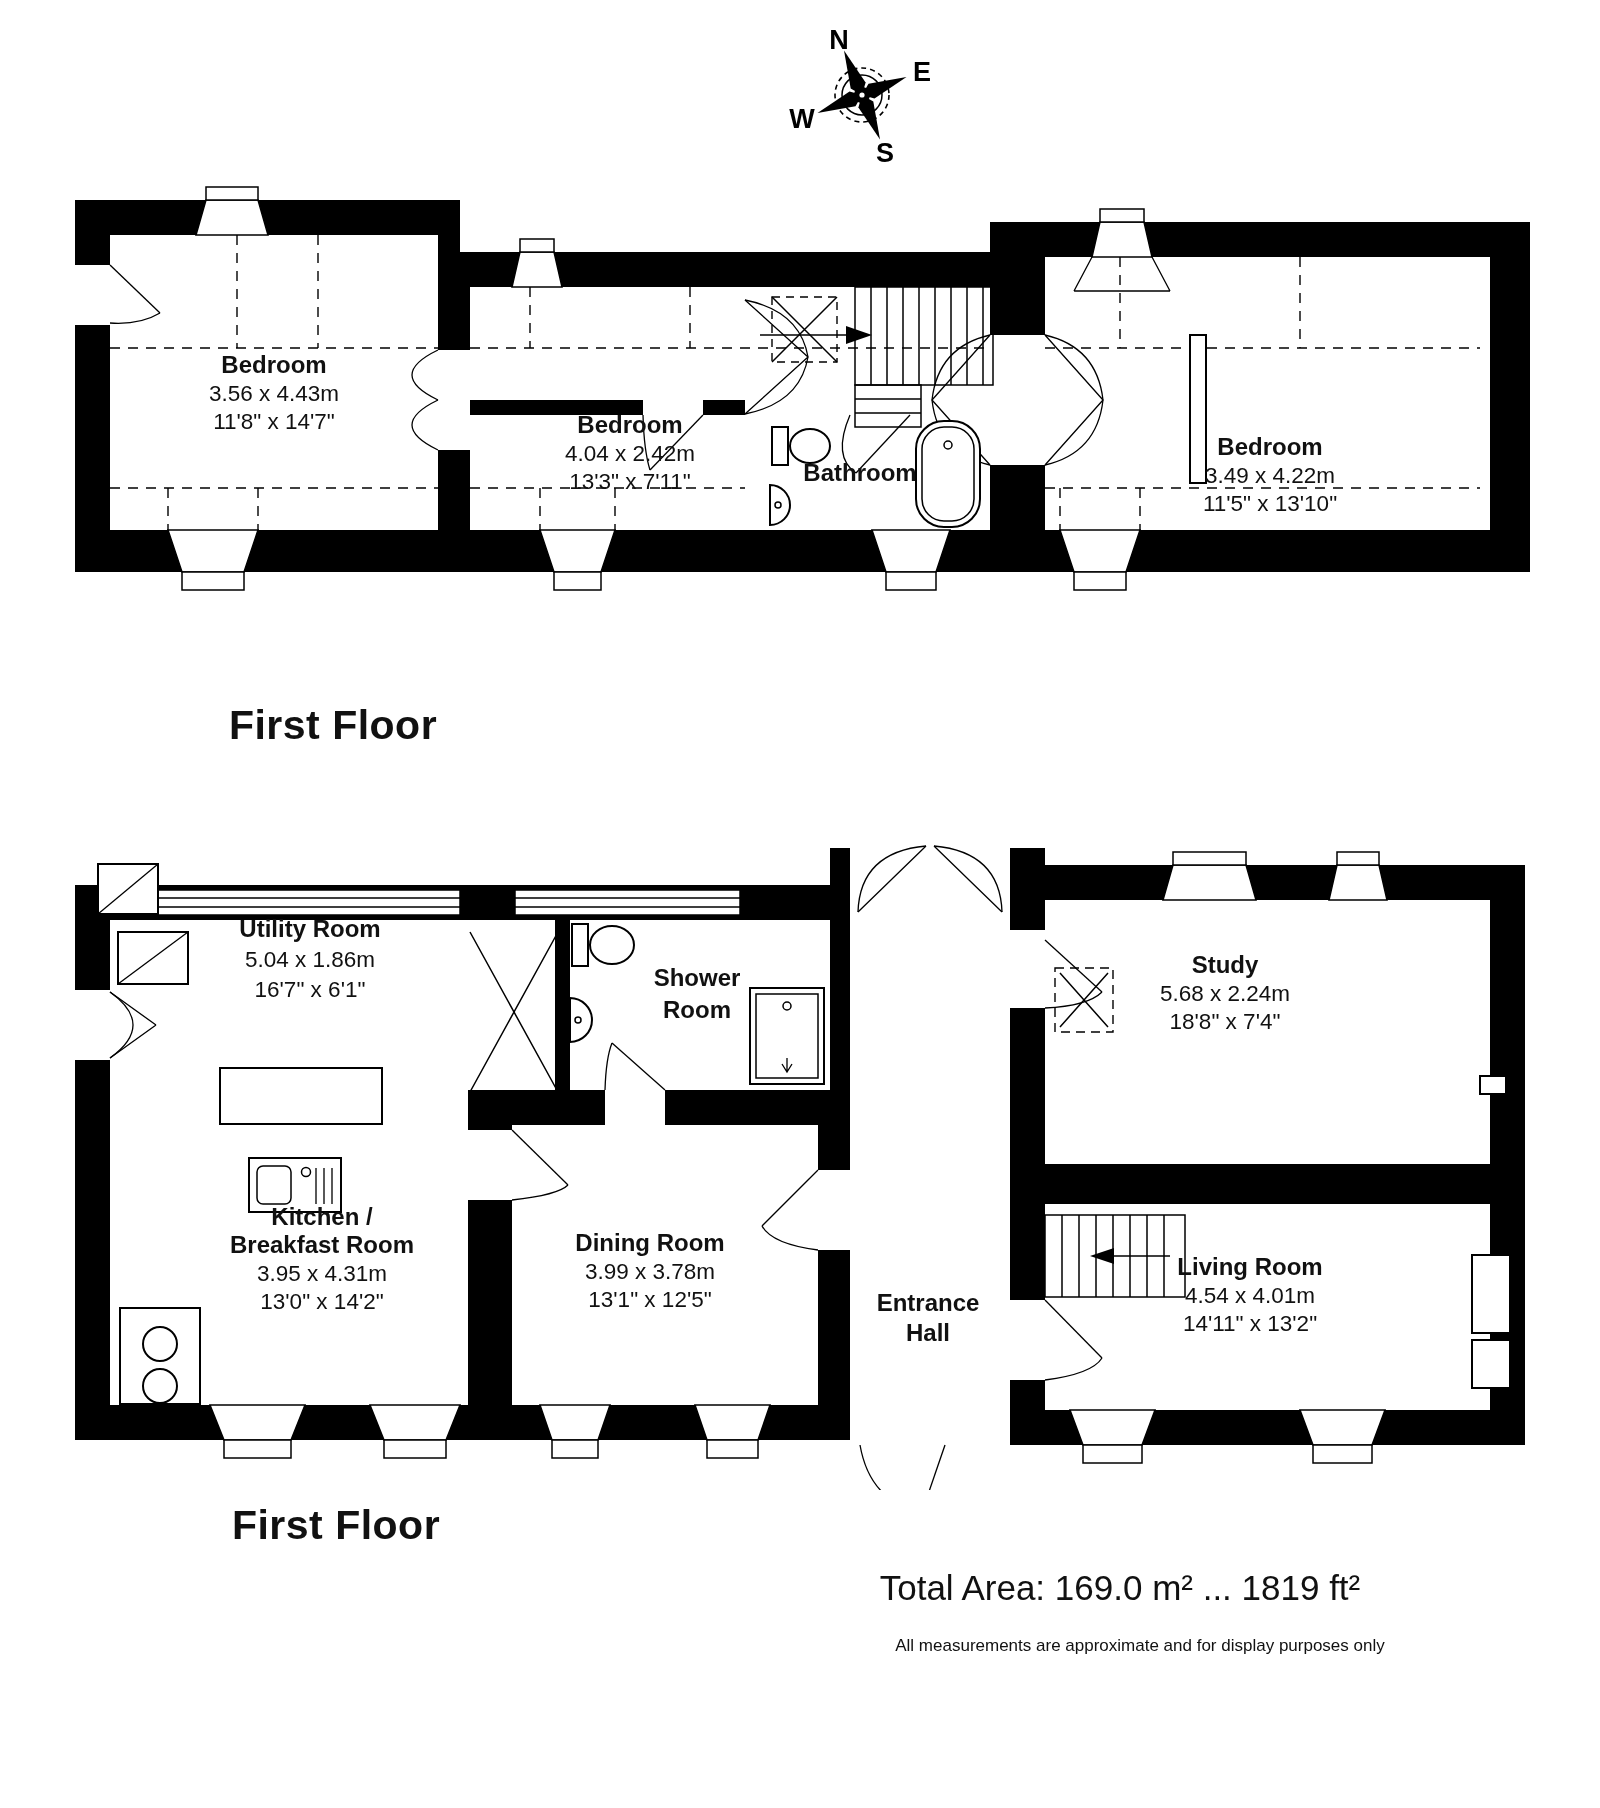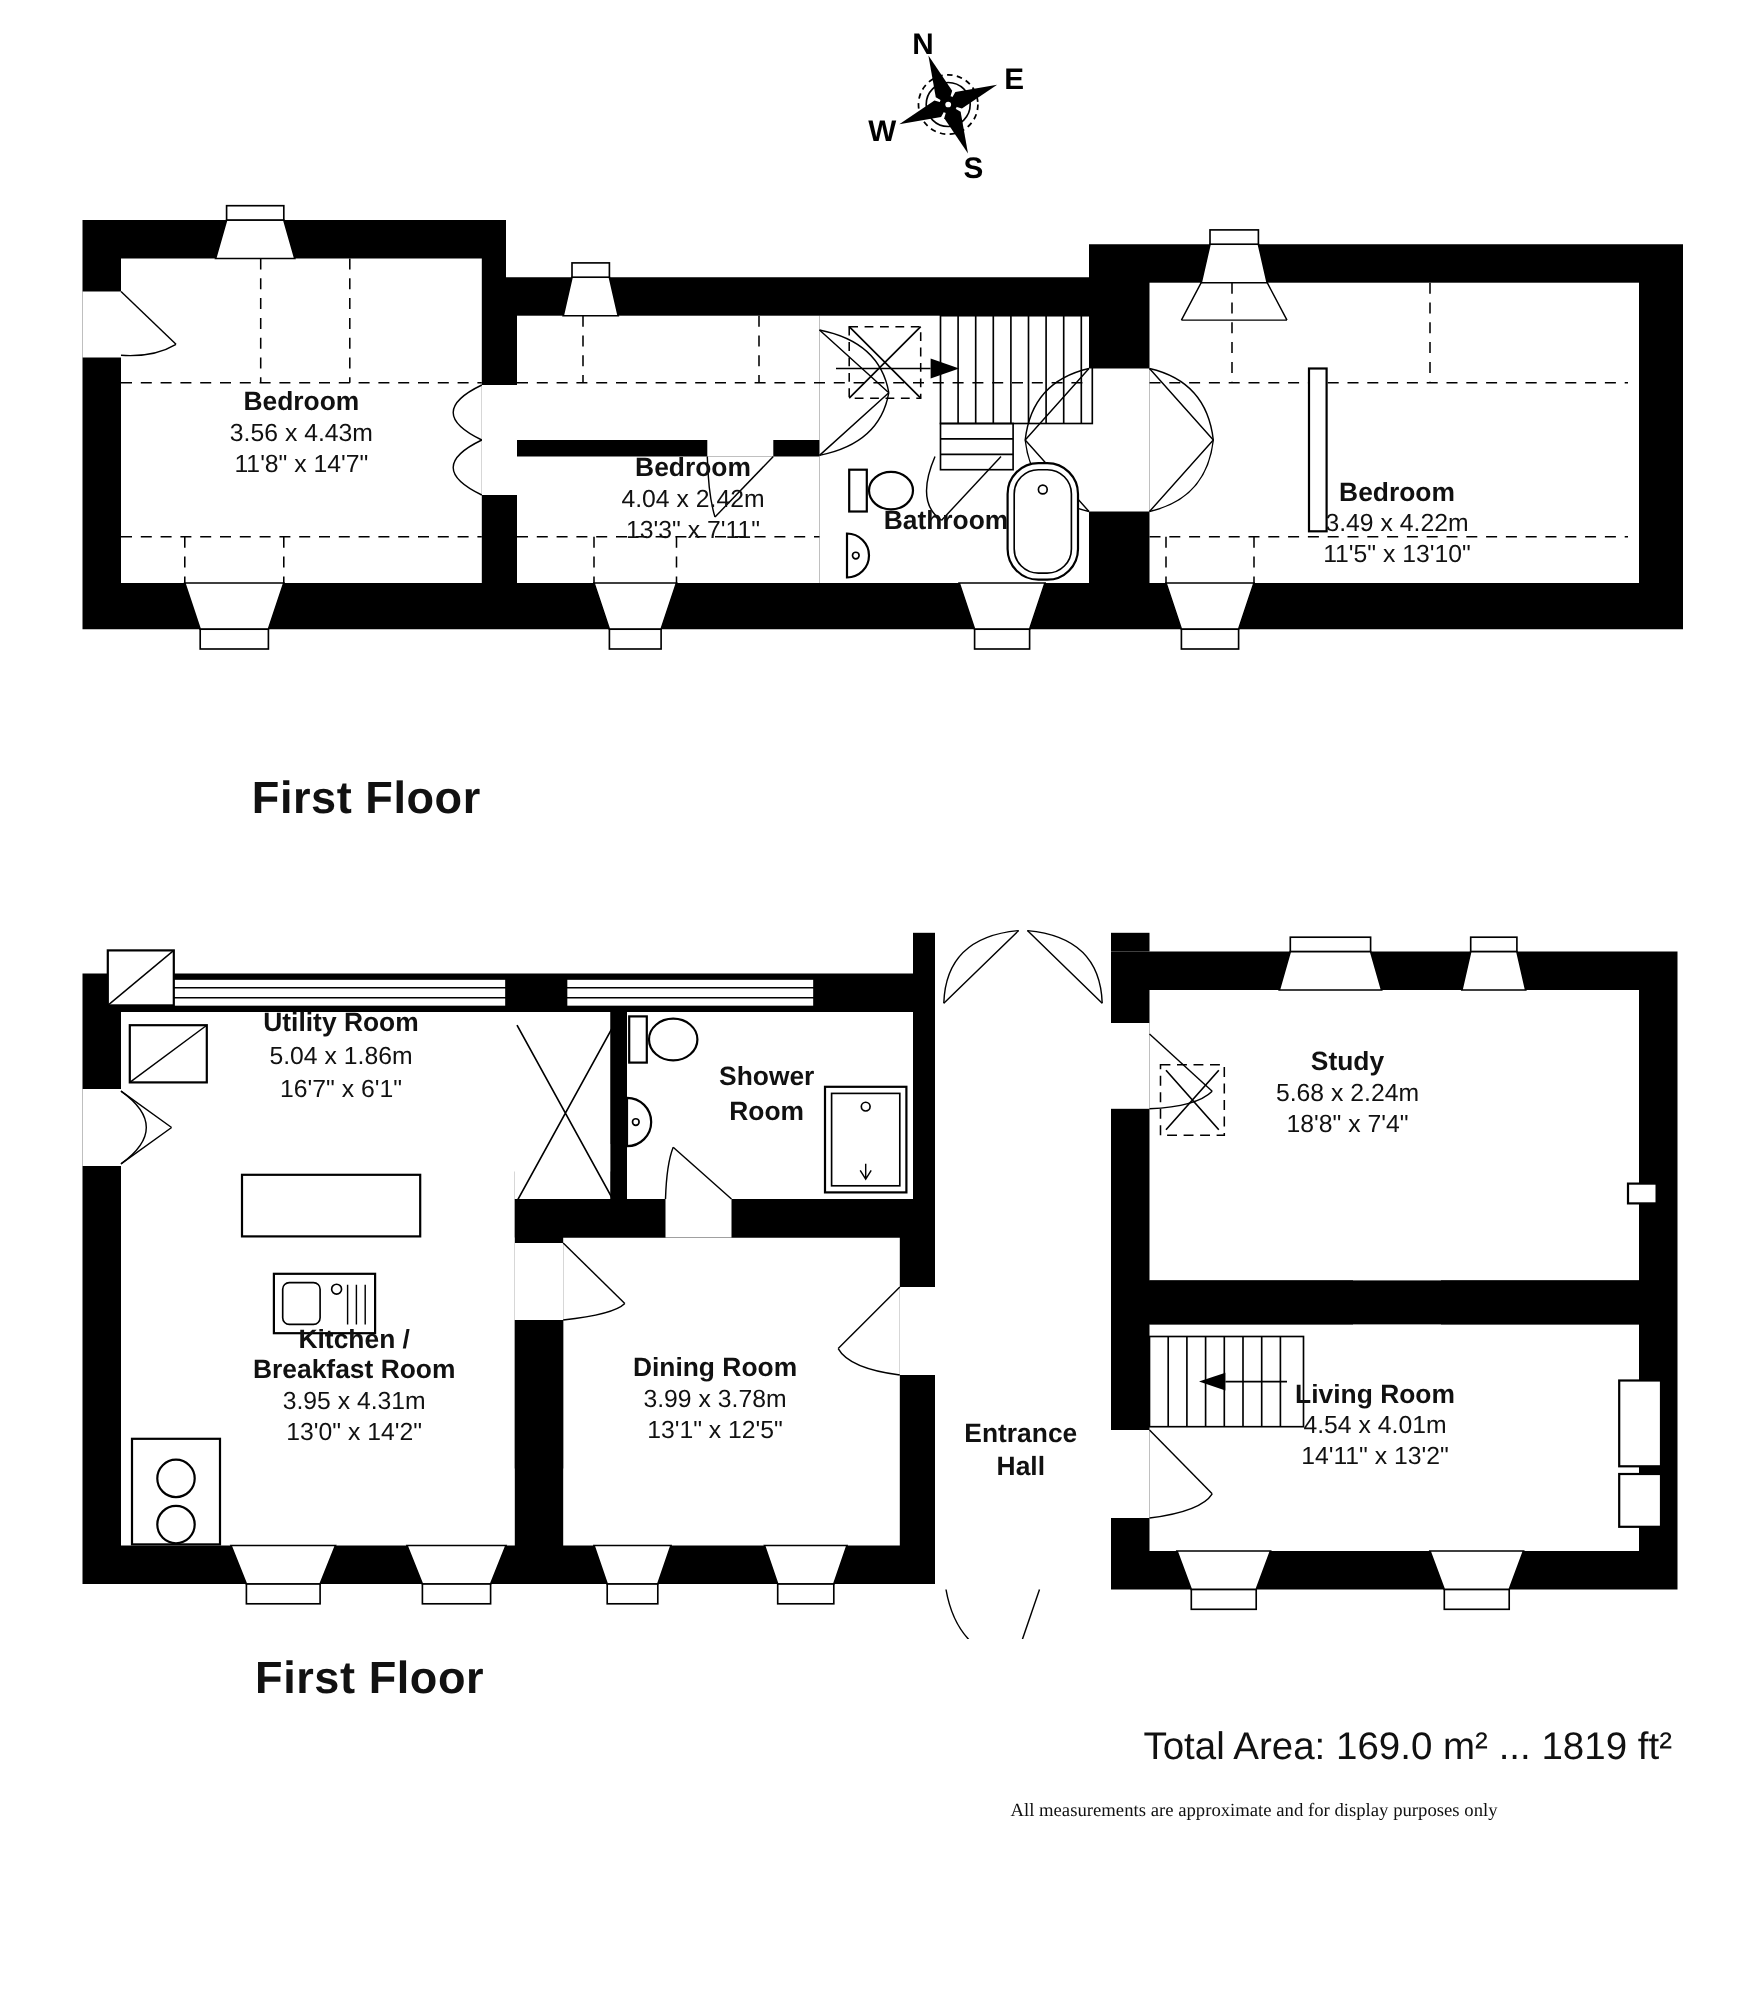--- a/index.html
+++ b/index.html
@@ -1,22 +1,22 @@
 <!DOCTYPE html>
 <html><head>
 <meta charset="utf-8">
 <style>
   html,body{margin:0;padding:0;background:#fff;}
   #page{position:relative;width:1600px;height:1808px;background:#ffffff;overflow:hidden;
         font-family:"Liberation Sans", sans-serif;color:#111;}
   .floor-title{position:absolute;text-align:center;font-weight:bold;font-size:41px;letter-spacing:.5px;}
   #ff-title{left:183px;top:702px;width:300px;}
   #gf-title{left:186px;top:1502px;width:300px;}
-  #total-area{position:absolute;left:760px;top:1568px;width:760px;text-align:right;font-size:35px;}
-  #disclaimer{position:absolute;left:760px;top:1636px;width:760px;text-align:center;font-size:17px;font-family:Liberation Serif, serif;}
+  #total-area{position:absolute;left:740px;top:1568px;width:760px;text-align:center;font-size:35px;}
+  #disclaimer{position:absolute;left:760px;top:1636px;width:760px;text-align:center;font-size:17px;}
   svg{position:absolute;}
   .wall{fill:#000;stroke:none;}
   .room{fill:#fff;stroke:none;}
   .win{fill:#fff;stroke:#000;stroke-width:1.5;}
   .thin{fill:none;stroke:#000;stroke-width:1.5;}
   .thin2{fill:none;stroke:#000;stroke-width:2;}
   .arc{fill:none;stroke:#000;stroke-width:1.3;}
   .dash{fill:none;stroke:#000;stroke-width:1.4;stroke-dasharray:10 8;}
   .fix{fill:#fff;stroke:#000;stroke-width:2;}
   .rname{font-family:"Liberation Sans",sans-serif;font-size:24px;font-weight:bold;fill:#111;text-anchor:middle;}

